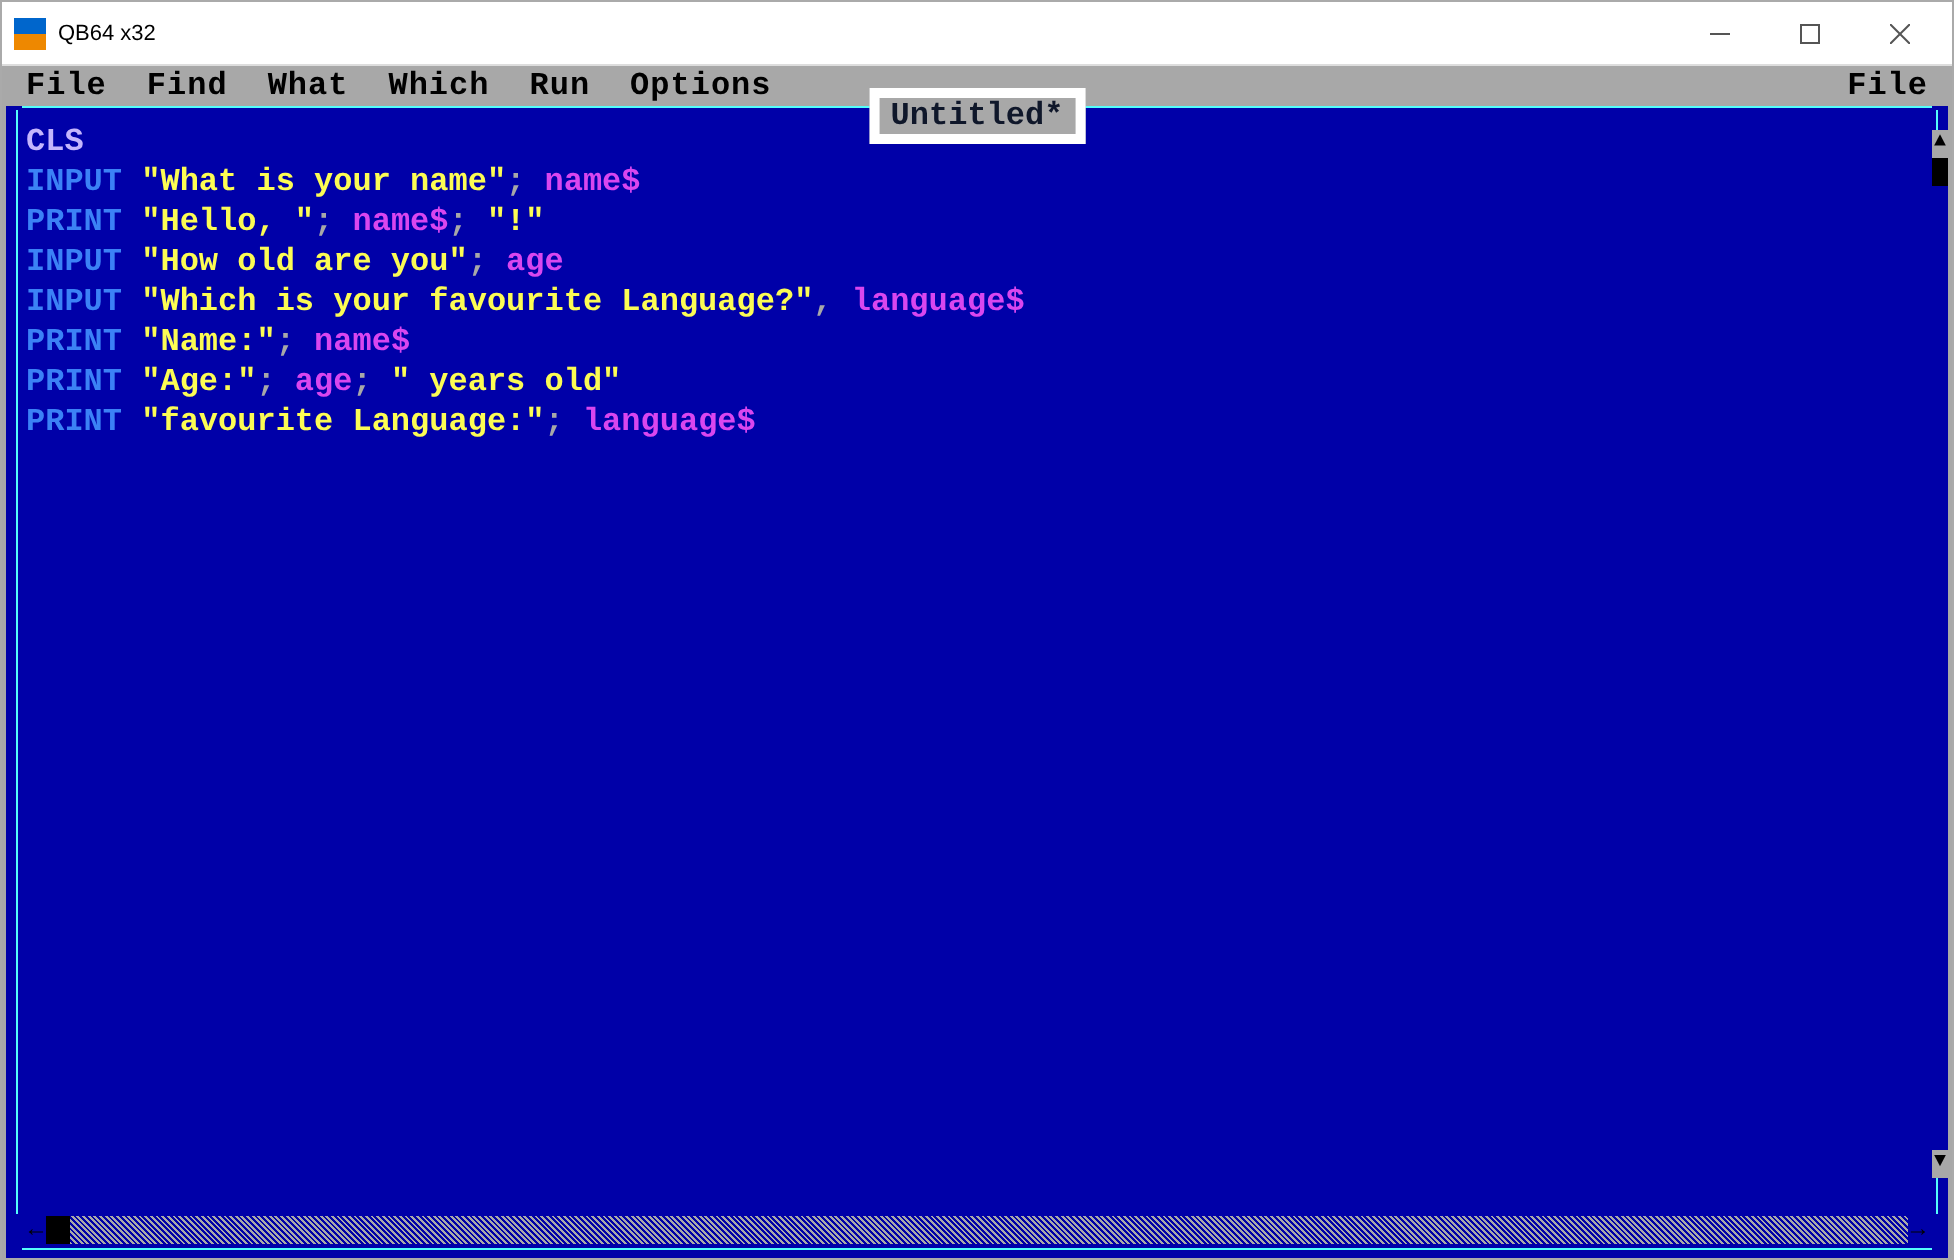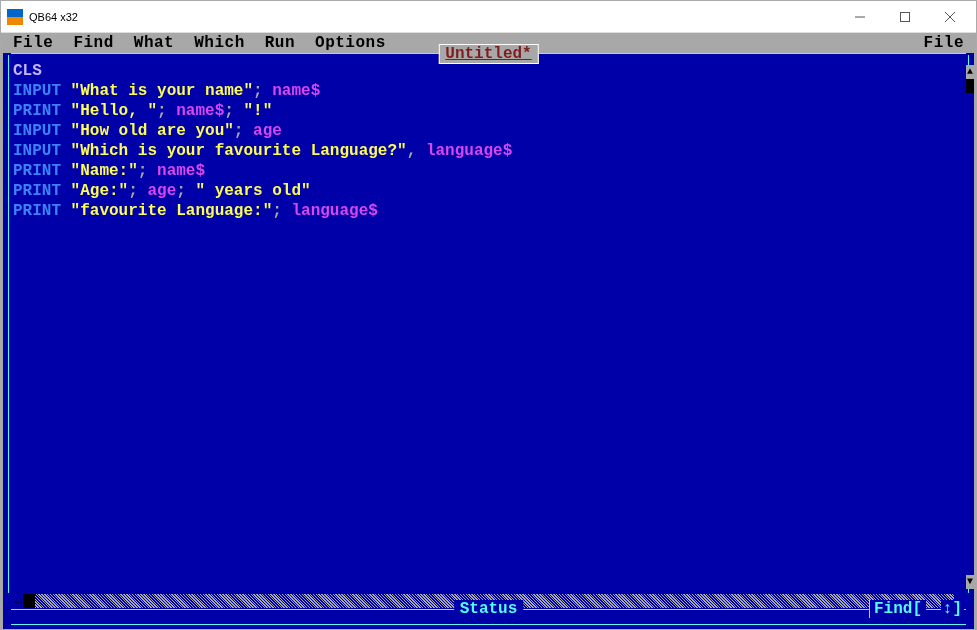--- a/index.html
+++ b/index.html
@@ -91,25 +91,24 @@
       border-top: 1px solid #54fcfc;
       position: relative;
     }
     .doc-title-wrap {
       position: absolute;
       top: -10px;
       left: 50%;
       transform: translateX(-50%);
       background: #a8a8a8;
       padding: 0 6px;
-      color: #7f1d1d;
-      display: flex;
-      align-items: center;
-      border: 1px solid #ffffff;
-      text-decoration: underline;
+      color: #0f172a;
+      display: flex;
+      align-items: center;
+      border: 5px solid #ffffff;
     }
     .editor-body {
       flex: 1;
       display: flex;
       position: relative;
     }
     .editor-left-border, .editor-right-border {
       width: 8px;
       position: relative;
     }
@@ -274,21 +273,16 @@
         <div class="arrow">▼</div>
       </div>
 
       <div class="hscroll-row">
         <div class="arrow">←</div>
         <div class="thumb"></div>
         <div class="track"></div>
         <div class="arrow">→</div>
       </div>
 
-      <div class="status-border">
-        <span class="status-label">Status</span>
-        <span class="find-label">Find[</span>
-        <span class="updown">↕]</span>
-      </div>
       <div class="editor-bottom-border"></div>
     </div>
   </div>
 </div>
 
 </body></html>

